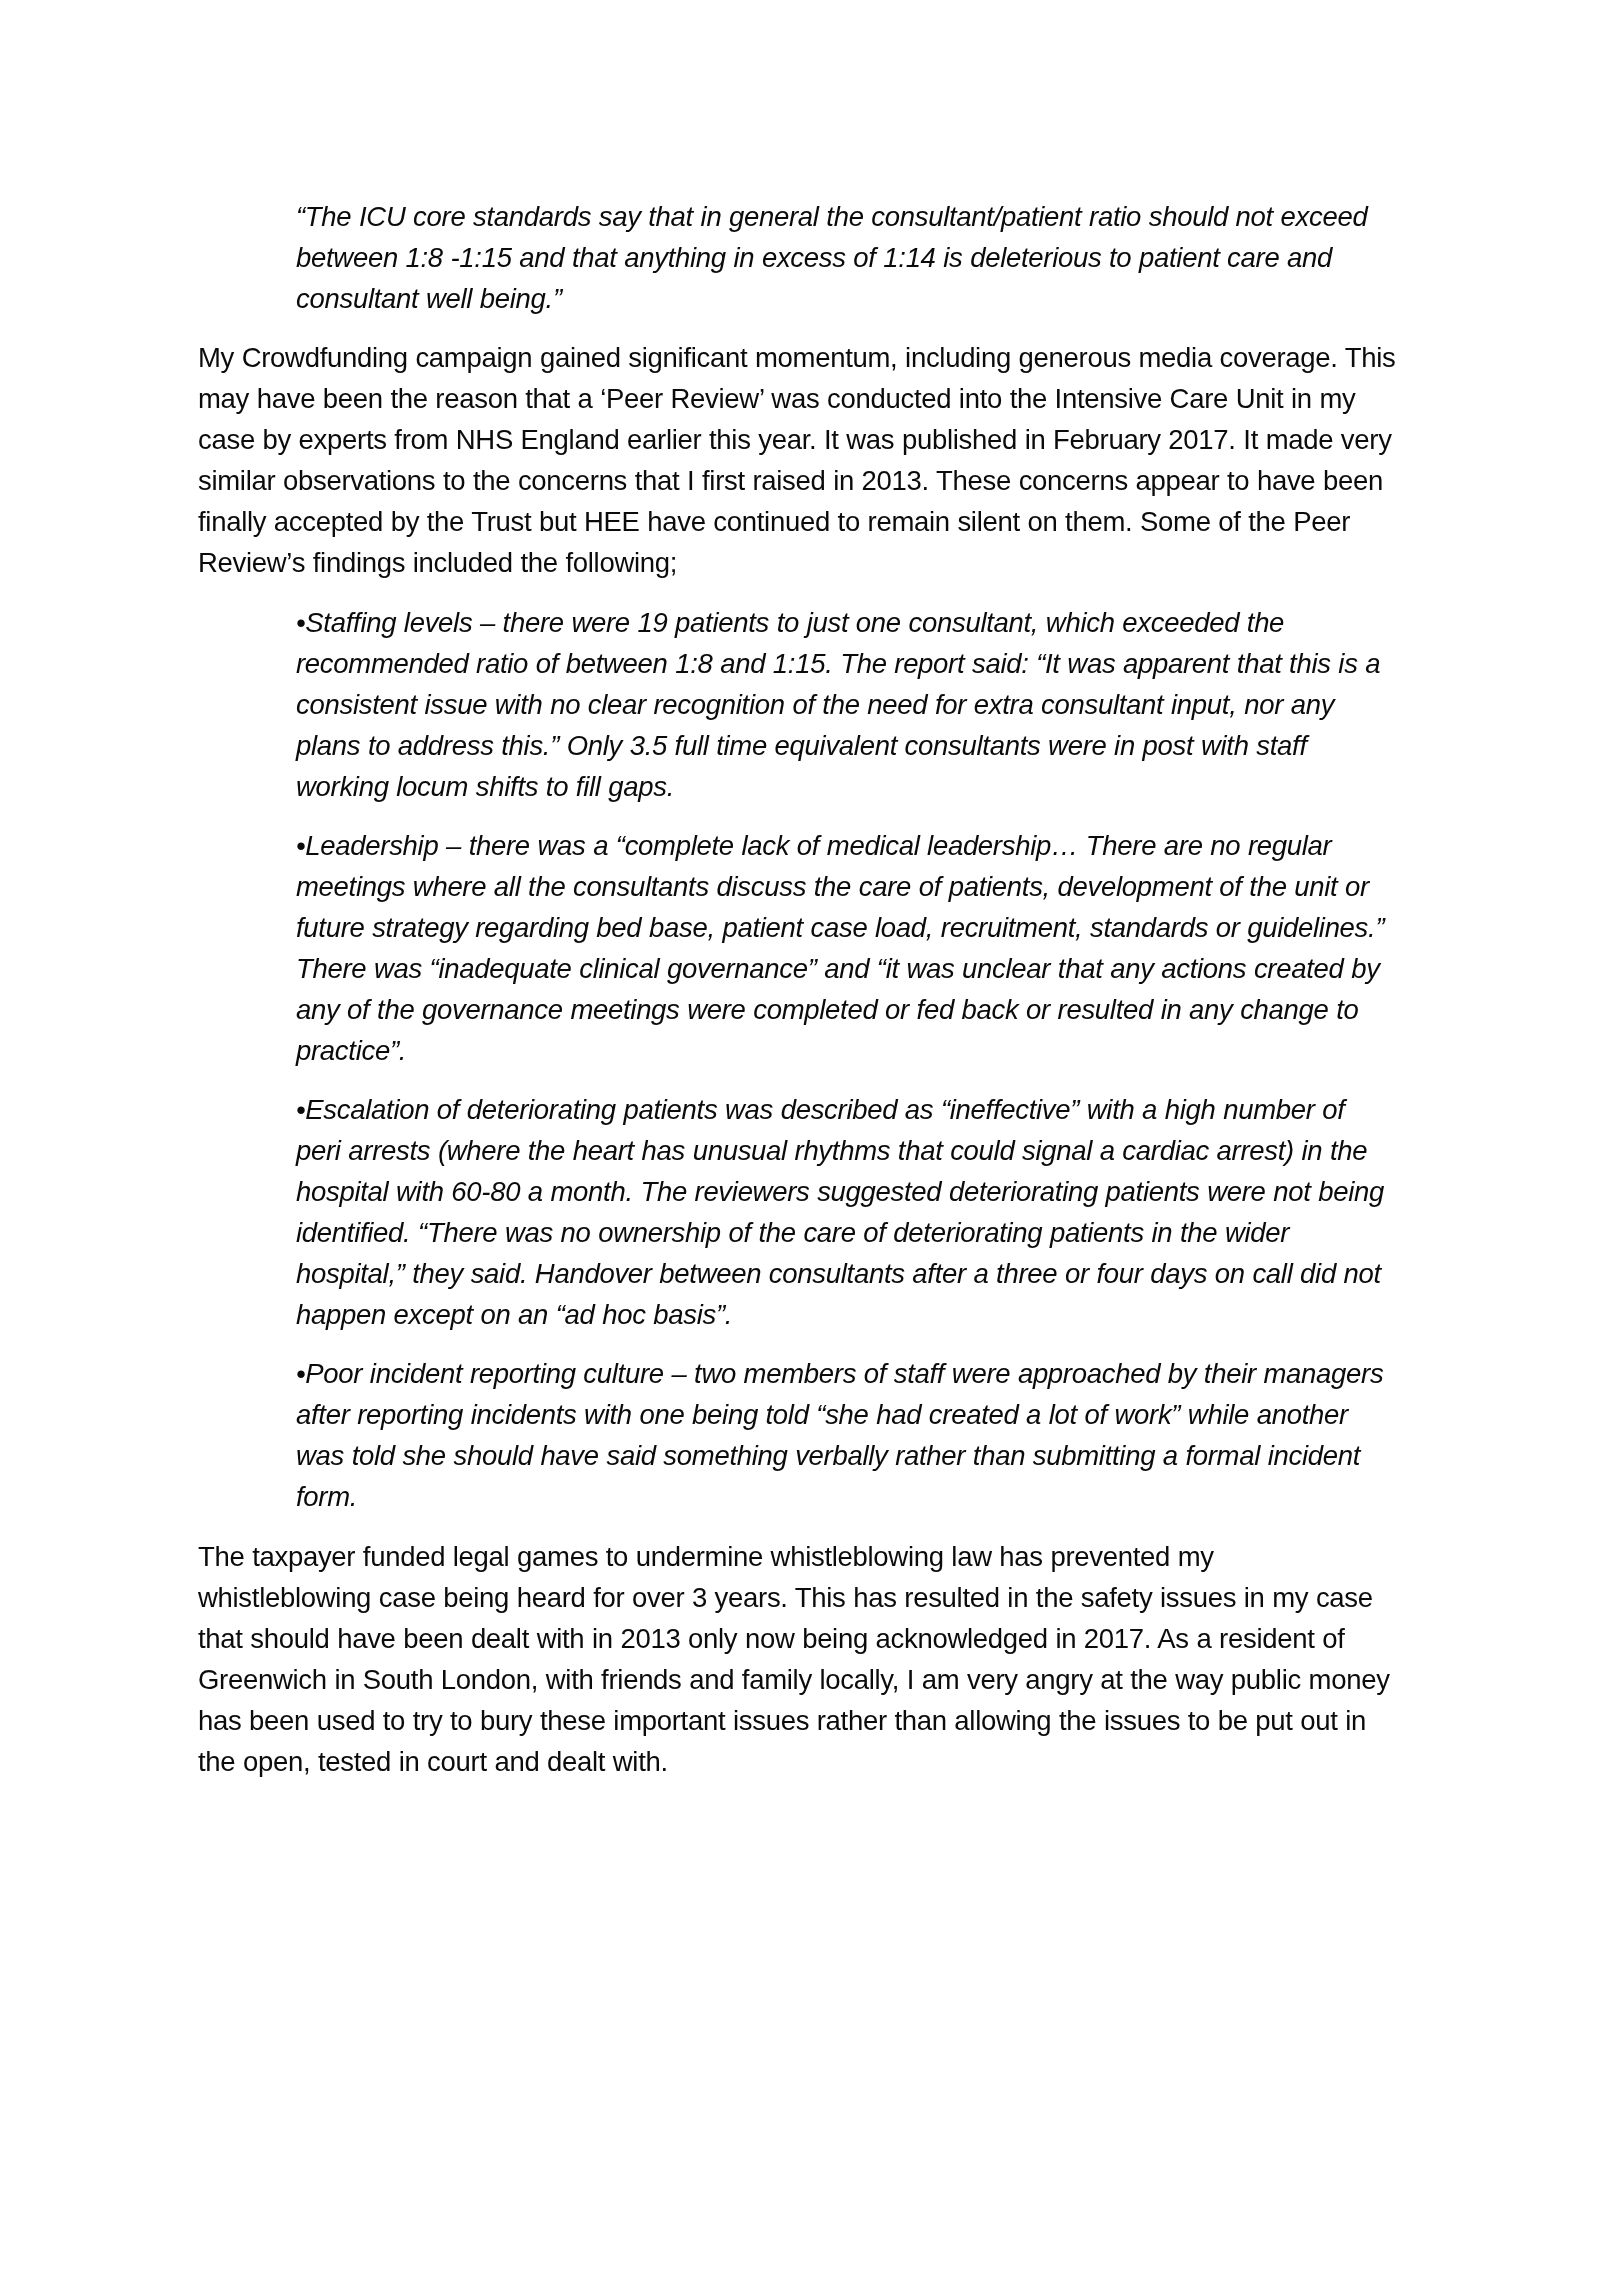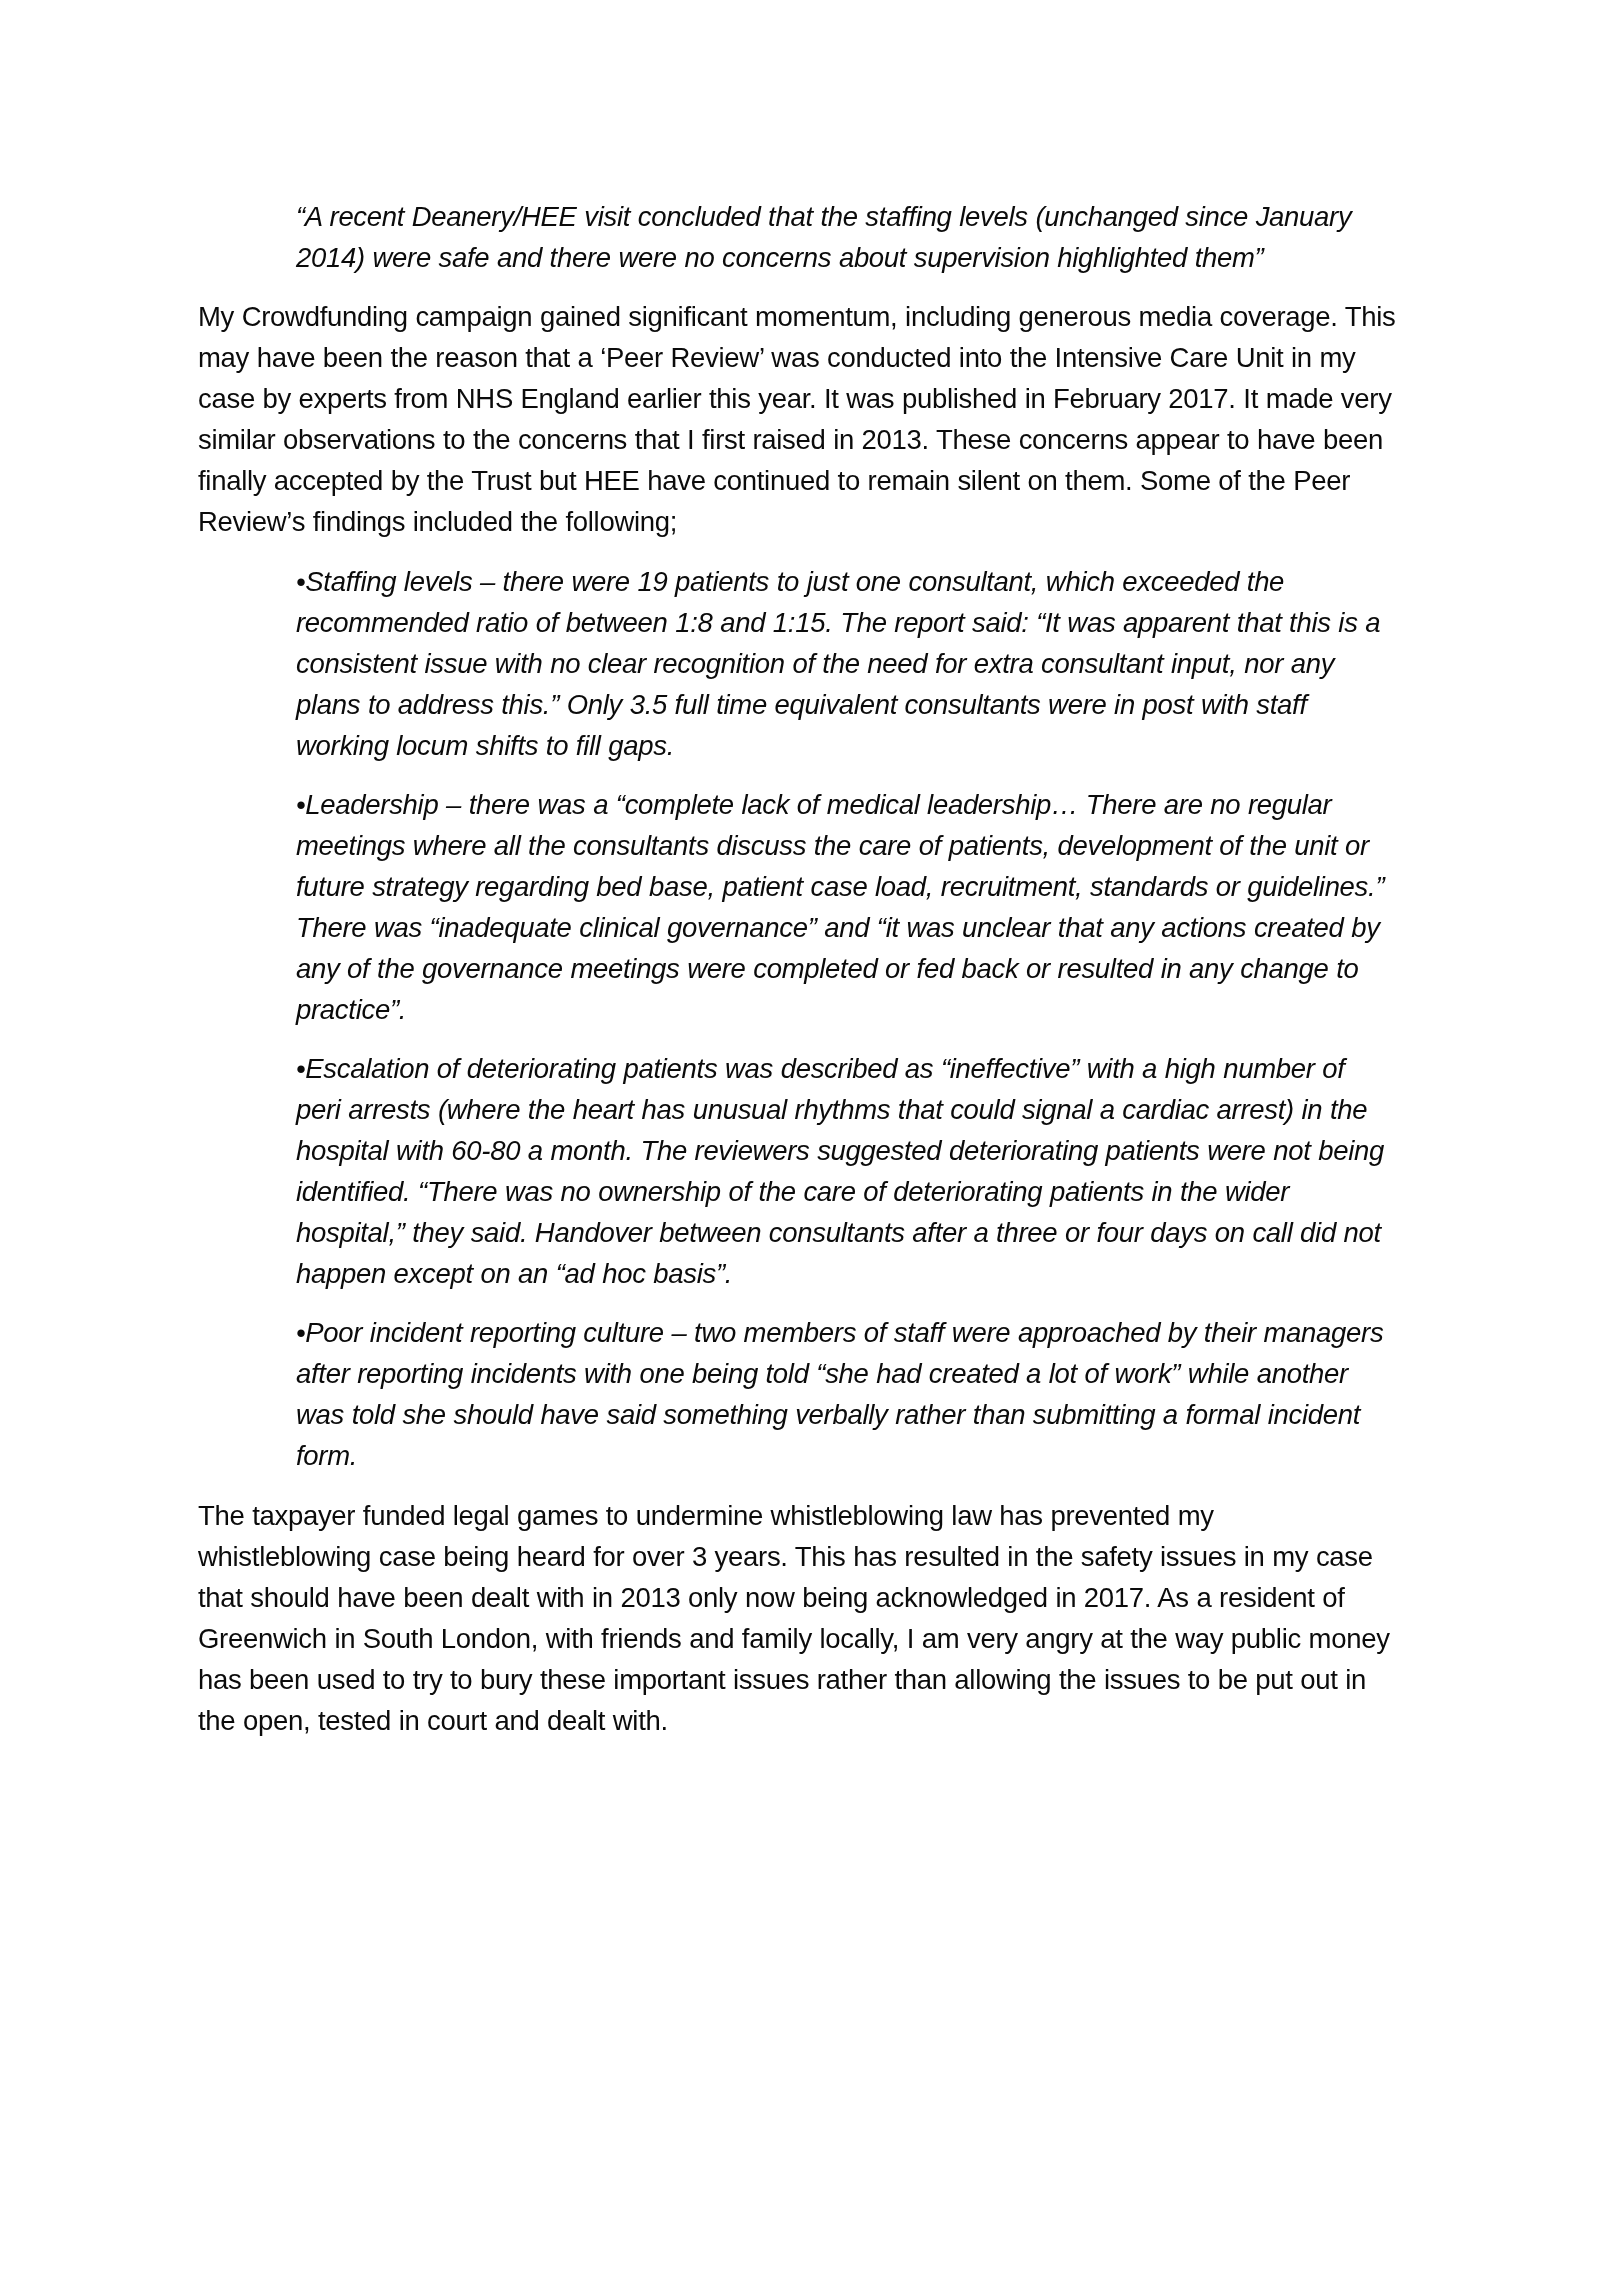--- a/index.html
+++ b/index.html
@@ -31,24 +31,25 @@
     font-style: italic;
   }
   .body-para {
     font-style: normal;
   }
 </style>
 </head>
 <body>
 
 <div class="page">
+  <p class="quote">“The ICU core standards say that in general the consultant/patient ratio should not exceed
+between 1:8 -1:15 and that anything in excess of 1:14 is deleterious to patient care and
+consultant well being.”</p>
 
 
-  <p class="quote">“A recent Deanery/HEE visit concluded that the staffing levels (unchanged since January
-2014) were safe and there were no concerns about supervision highlighted them”</p>
 
   <p class="body-para">My Crowdfunding campaign gained significant momentum, including generous media coverage. This
 may have been the reason that a ‘Peer Review’ was conducted into the Intensive Care Unit in my
 case by experts from NHS England earlier this year. It was published in February 2017. It made very
 similar observations to the concerns that I first raised in 2013. These concerns appear to have been
 finally accepted by the Trust but HEE have continued to remain silent on them. Some of the Peer
 Review’s findings included the following;</p>
 
   <p class="quote">•Staffing levels – there were 19 patients to just one consultant, which exceeded the
 recommended ratio of between 1:8 and 1:15. The report said: “It was apparent that this is a

